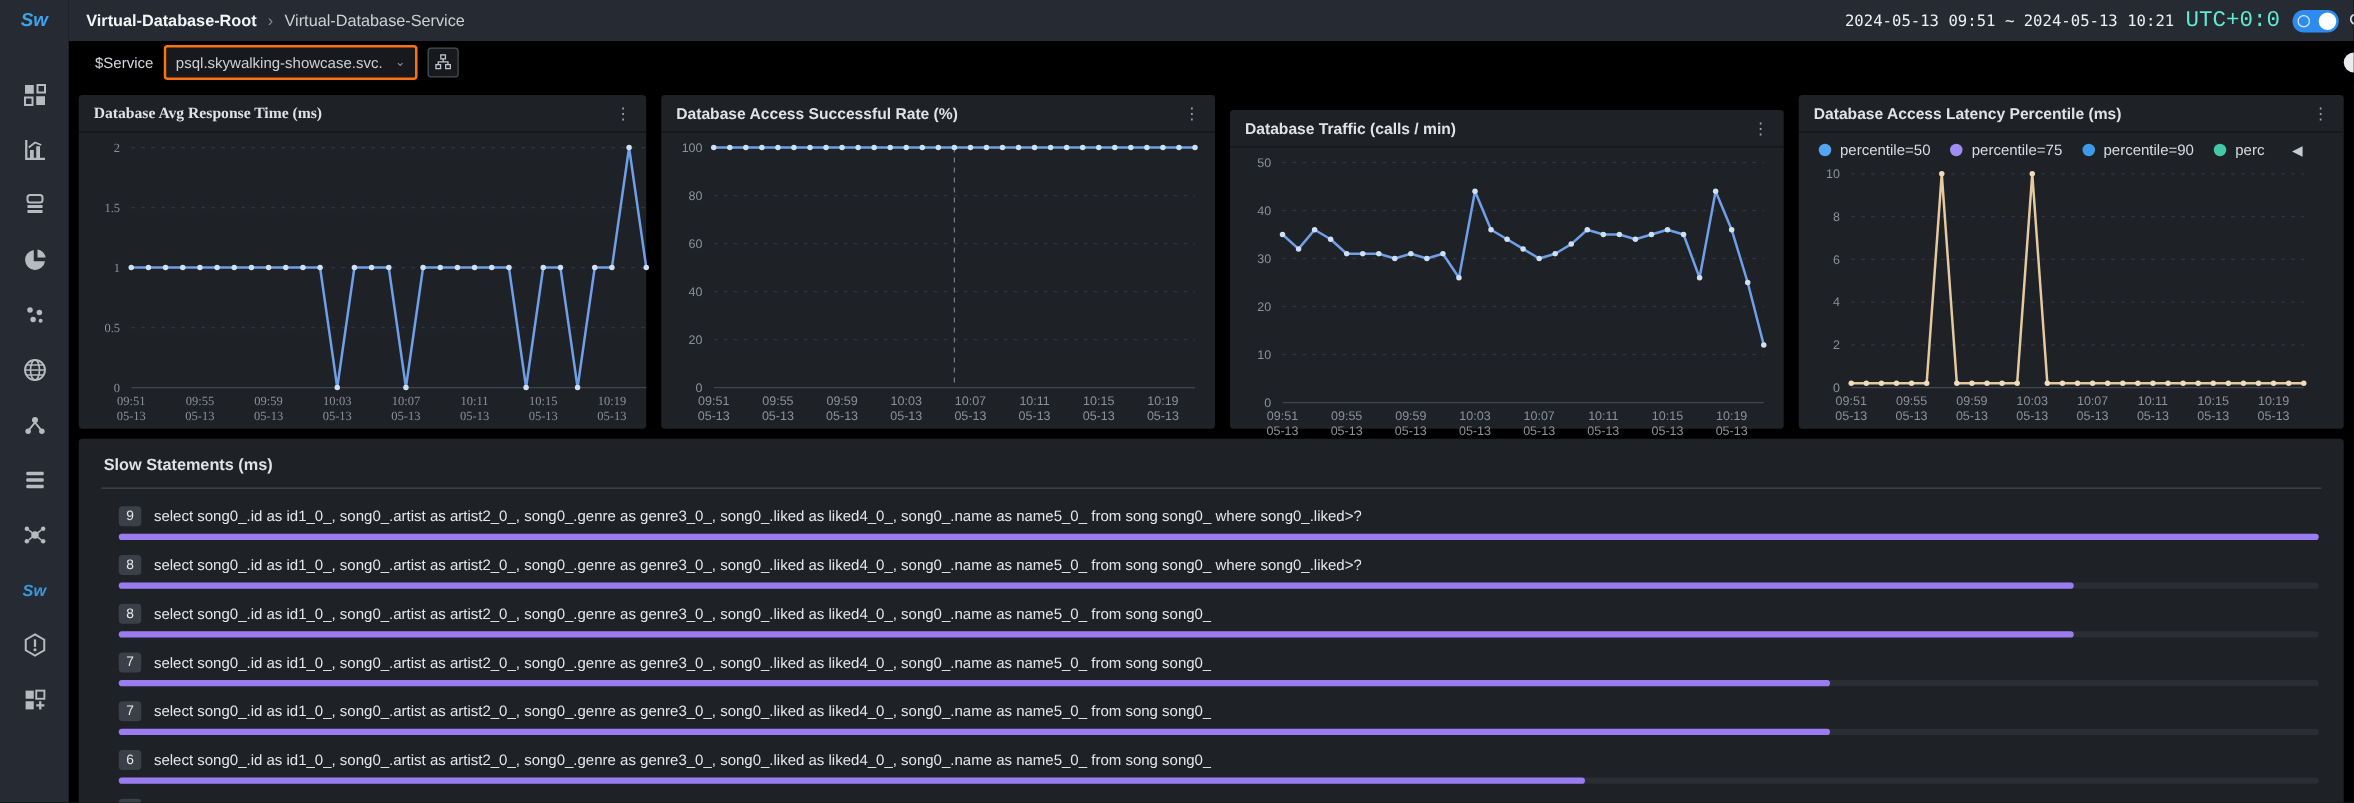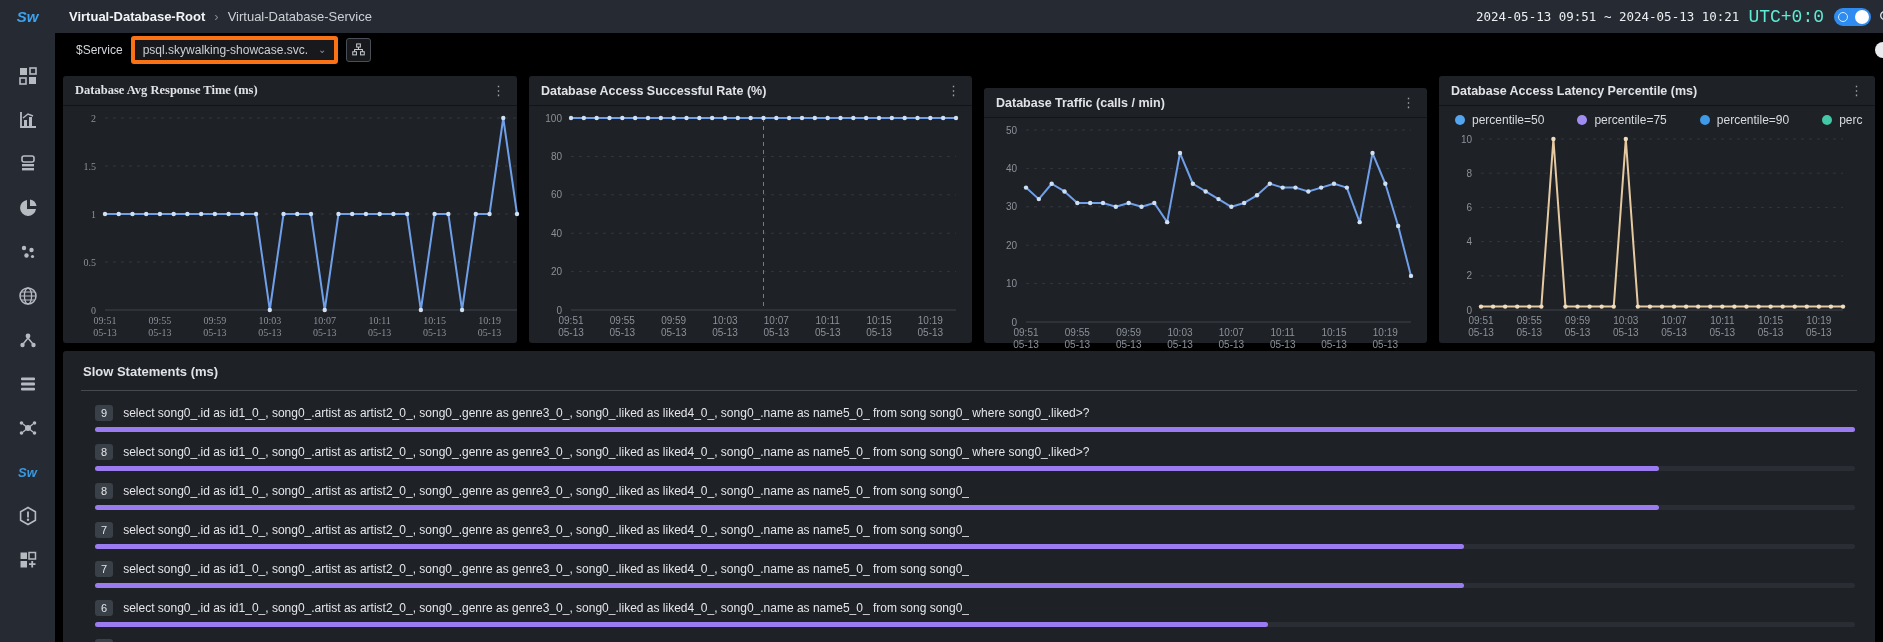--- a/index.html
+++ b/index.html
@@ -30,36 +30,36 @@
   .tz-text { font-family:Liberation Mono, monospace; font-size:18px; color:#5eead4; margin-left:9px; }
   .toggle { width:37px; height:18px; border-radius:10px; background:#2e8cf0; position:relative; margin-left:10px; cursor:pointer; flex:none; }
   .toggle .knob { position:absolute; right:2px; top:2px; width:14px; height:14px; border-radius:50%; background:#fff; }
   .toggle .t-ic { position:absolute; left:4px; top:4px; width:10px; height:10px; border:1.5px solid #d8e9fd; border-radius:50%; }
   .refresh-ic { position:absolute; right:-9px; top:7px; font-size:15px; color:#dfe3e8; cursor:pointer; }
   
   .toolbar { height:33px; background:#000; display:flex; align-items:center; padding-left:21px; position:relative; }
   .svc-label { font-size:12px; color:#d3d6db; }
   .select {
     display:flex; align-items:center; gap:10px; margin-left:8px; height:28px;
-    border:4px solid #f97316; background:#17191d; border-radius:3px; padding:0 8px;
+    border:2px solid #f97316; background:#17191d; border-radius:3px; padding:0 8px;
     font-size:12px; color:#ccd0d6; cursor:pointer;
   }
   .select .chev { color:#8c9199; font-size:10px; }
   .tool-btn { width:25px; height:24px; border:1px solid #4a4f57; border-radius:3px; margin-left:8px;
     display:flex; align-items:center; justify-content:center; cursor:pointer; background:#17191d; }
   .half-dot { position:absolute; right:-8px; top:9px; width:16px; height:16px; border-radius:50%; background:#e9ebee; }
   
   .charts-row { display:flex; gap:12px; margin:10px 8px 0 8px; height:267px; }
   .panel { background:#1e2126; border-radius:3px; display:flex; flex-direction:column; min-width:0; }
   .panel.p0 { width:454px;font-family:Liberation Serif, serif; } .panel.p1 { width:443px; } .panel.p2 { width:443px;margin-top:12px; } .panel.p3 { flex:1;justify-content:flex-end; }
   .panel-head { height:30px; flex:none; display:flex; align-items:center; justify-content:space-between;
     padding:0 12px; border-bottom:1px solid #121418; }
   .panel-title { font-size:12.5px; font-weight:bold; color:#e0e2e6; white-space:nowrap; overflow:hidden; }
   .kebab { color:#9aa0a8; font-size:13px; cursor:pointer; flex:none; padding-left:8px; }
-  .legend { display:flex; align-items:center; gap:33px; padding:7px 8px 0 16px; font-size:12px; color:#d8dbe0; flex:none; white-space:nowrap; overflow:hidden; }
+  .legend { display:flex; align-items:center; gap:16px; padding:7px 8px 0 16px; font-size:12px; color:#d8dbe0; flex:none; white-space:nowrap; overflow:hidden; }
   .legend .litem { display:flex; align-items:center; cursor:pointer; }
   .legend .dot { width:10px; height:10px; border-radius:50%; display:inline-block; margin-right:7px; flex:none; }
   .legend-arrow { margin-left:6px; color:#c6cbd2; font-size:11px; cursor:pointer; }
   .plot { flex:1; position:relative; min-height:0; }
   .plot svg { position:absolute; left:0; top:0; }
   
   .slow-panel { margin:8px 8px 0 8px; background:#1e2126; border-radius:3px; padding:10px 18px 20px 18px; height:600px; }
   .slow-title { font-size:13px; font-weight:bold; color:#e0e2e6; padding:3px 0 11px 2px; }
   .slow-divider { border-top:1px solid #46494f; }
   .slow-rows { padding:2px 2px 0 14px; }

